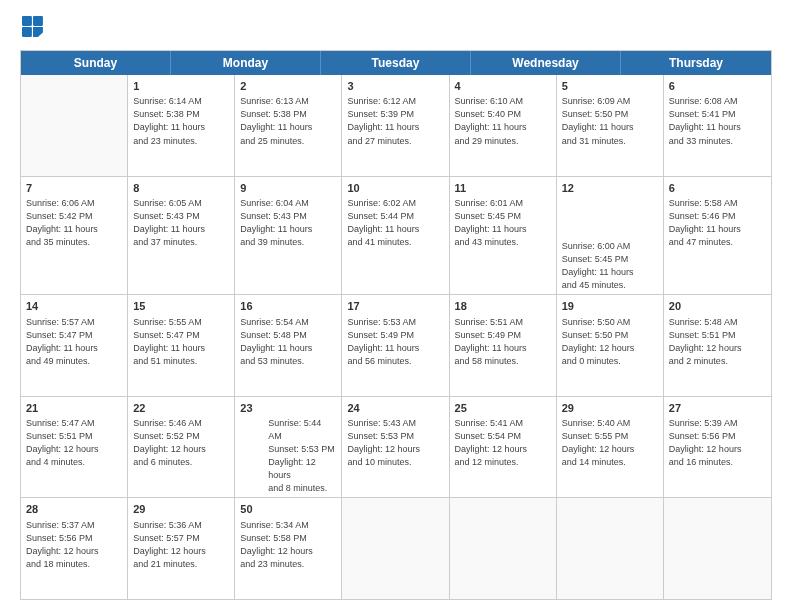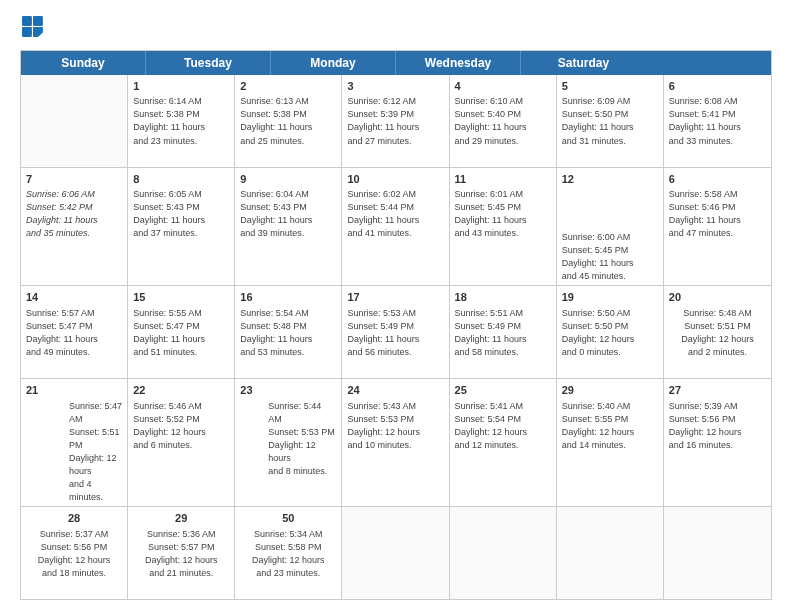--- a/index.html
+++ b/index.html
@@ -57,21 +57,21 @@
       color: #555;
     }
     .calendar {
       flex: 1;
       display: flex;
       flex-direction: column;
       border: 1px solid #ccc;
     }
     .cal-header-row {
       display: grid;
-      grid-template-columns: repeat(6, 1fr);
+      grid-template-columns: repeat(5, 1fr);
       background: #2c6fad;
     }
     .cal-header-cell {
       color: #fff;
       font-size: 12px;
       font-weight: bold;
       text-align: center;
       padding: 5px 2px;
       border-right: 1px solid #5590c8;
     }
@@ -80,21 +80,21 @@
       flex: 1;
       display: flex;
       flex-direction: column;
     }
     .cal-row {
       display: grid;
       grid-template-columns: repeat(7, 1fr);
       flex: 1;
       border-bottom: 1px solid #ccc;
     }
-    .cal-row:last-child { border-bottom: none; text-align: center; }
+    .cal-row:last-child { border-bottom: none; }
     .cal-cell {
       border-right: 1px solid #ccc;
       padding: 4px 5px 2px 5px;
       font-size: 9.5px;
       color: #333;
       line-height: 1.4;
       background: #fff;
       vertical-align: top;
     }
     .cal-cell:last-child { border-right: none; }
@@ -133,24 +133,24 @@
     </div>
     <div class="title-block">
       <h1></h1>
       <h2></h2>
     </div>
   </div>
 
   <div class="calendar">
     <div class="cal-header-row">
       <div class="cal-header-cell">Sunday</div>
+      <div class="cal-header-cell">Monday</div>
       <div class="cal-header-cell">Tuesday</div>
-      <div class="cal-header-cell">Monday</div>
       <div class="cal-header-cell">Wednesday</div>
-      <div class="cal-header-cell">Saturday</div>
+      <div class="cal-header-cell">Thursday</div>
     </div>
     <div class="cal-body" id="cal-body">
     <div class="cal-row">
           <div class="cal-cell empty"></div>
           <div class="cal-cell">
             <span class="day-num">1</span>
             <div class="cell-info" style="white-space: pre-line;">Sunrise: 6:14 AM
 Sunset: 5:38 PM
 Daylight: 11 hours
 and 23 minutes.</div>
@@ -187,21 +187,21 @@
             <span class="day-num">6</span>
             <div class="cell-info" style="white-space: pre-line;">Sunrise: 6:08 AM
 Sunset: 5:41 PM
 Daylight: 11 hours
 and 33 minutes.</div>
           </div>
         </div>
         <div class="cal-row">
           <div class="cal-cell">
             <span class="day-num">7</span>
-            <div class="cell-info" style="white-space: pre-line; font-style: italic;">Sunrise: 6:06 AM
+            <div class="cell-info" style="white-space: pre-line;">Sunrise: 6:06 AM
 Sunset: 5:42 PM
 Daylight: 11 hours
 and 35 minutes.</div>
           </div>
           <div class="cal-cell">
             <span class="day-num">8</span>
             <div class="cell-info" style="white-space: pre-line;">Sunrise: 6:05 AM
 Sunset: 5:43 PM
 Daylight: 11 hours
 and 37 minutes.</div>
@@ -280,30 +280,30 @@
           </div>
           <div class="cal-cell">
             <span class="day-num">19</span>
             <div class="cell-info" style="white-space: pre-line;">Sunrise: 5:50 AM
 Sunset: 5:50 PM
 Daylight: 12 hours
 and 0 minutes.</div>
           </div>
           <div class="cal-cell">
             <span class="day-num">20</span>
-            <div class="cell-info" style="white-space: pre-line; text-align: center;">Sunrise: 5:48 AM
+            <div class="cell-info" style="white-space: pre-line;">Sunrise: 5:48 AM
 Sunset: 5:51 PM
 Daylight: 12 hours
 and 2 minutes.</div>
           </div>
         </div>
         <div class="cal-row">
           <div class="cal-cell">
             <span class="day-num">21</span>
-            <div class="cell-info" style="white-space: pre-line; margin-left: 43px;">Sunrise: 5:47 AM
+            <div class="cell-info" style="white-space: pre-line;">Sunrise: 5:47 AM
 Sunset: 5:51 PM
 Daylight: 12 hours
 and 4 minutes.</div>
           </div>
           <div class="cal-cell">
             <span class="day-num">22</span>
             <div class="cell-info" style="white-space: pre-line;">Sunrise: 5:46 AM
 Sunset: 5:52 PM
 Daylight: 12 hours
 and 6 minutes.</div>

